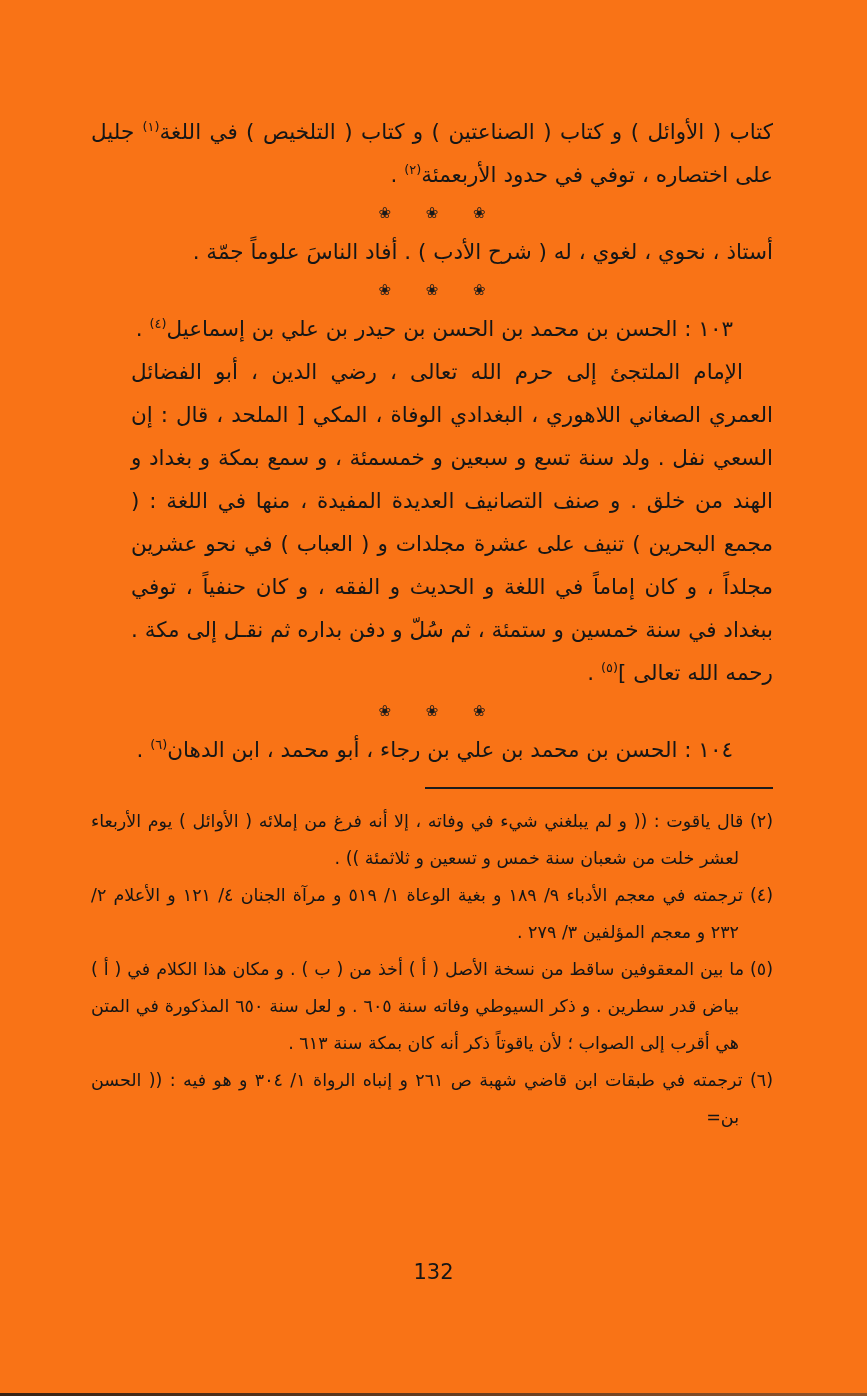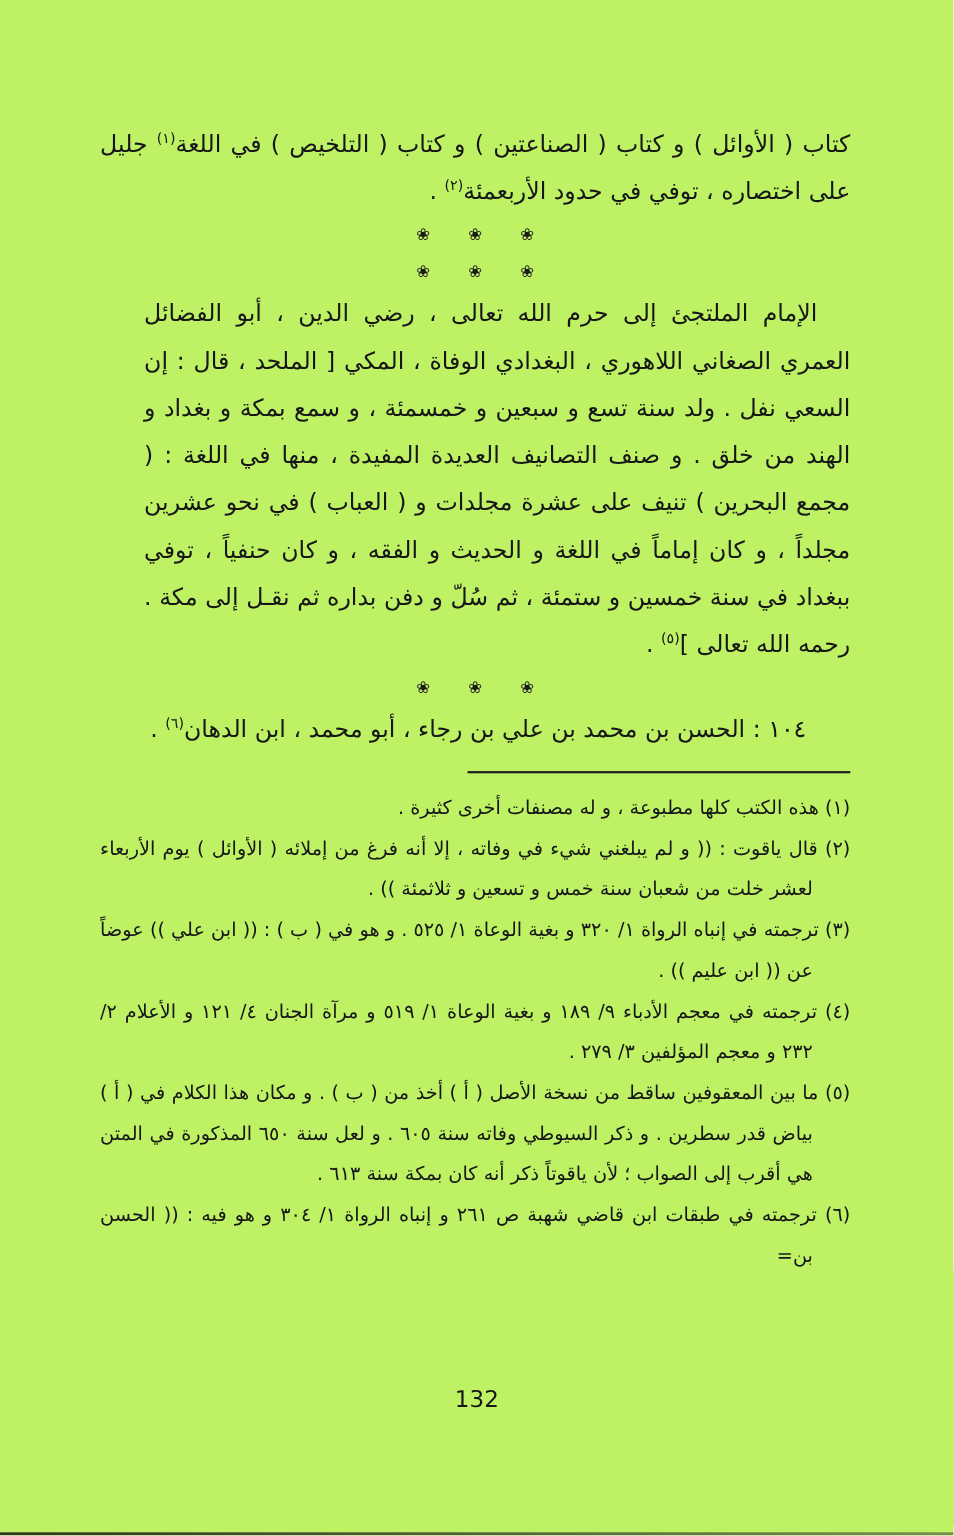--- a/index.html
+++ b/index.html
@@ -4,21 +4,21 @@
 <style>
   html, body {
     margin: 0;
     padding: 0;
     background: #ffffff;
   }
   .page {
     position: relative;
     width: 867px;
     height: 1396px;
-    background: #bef264;
+    background: #f97316;
     overflow: hidden;
     direction: rtl;
     font-family: "DejaVu Sans", sans-serif;
     color: #161616;
   }
   .page::after {
     content: "";
     position: absolute;
     bottom: 0;
     left: 0;
@@ -86,31 +86,31 @@
   }
 </style>
 </head>
 <body>
 
 <div class="page">
   <div class="text-col">
     <div>
         <div class="block flush">كتاب ( الأوائل ) و كتاب ( الصناعتين ) و كتاب ( التلخيص ) في اللغة<sup class="fn-mark">(١)</sup> جليل على اختصاره ، توفي في حدود الأربعمئة<sup class="fn-mark">(٢)</sup> .</div>
         <div class="block sep">❀ ❀ ❀</div>
+        <div class="block flush">أستاذ ، نحوي ، لغوي ، له ( شرح الأدب ) . أفاد الناسَ علوماً جمّة .</div>
         <div class="block sep">❀ ❀ ❀</div>
+        <div class="block entry">١٠٣ : الحسن بن محمد بن الحسن بن حيدر بن علي بن إسماعيل<sup class="fn-mark">(٤)</sup> .</div>
         <div class="block indent">الإمام الملتجئ إلى حرم الله تعالى ، رضي الدين ، أبو الفضائل العمري الصغاني اللاهوري ، البغدادي الوفاة ، المكي [ الملحد ، قال : إن السعي نفل . ولد سنة تسع و سبعين و خمسمئة ، و سمع بمكة و بغداد و الهند من خلق . و صنف التصانيف العديدة المفيدة ، منها في اللغة : ( مجمع البحرين ) تنيف على عشرة مجلدات و ( العباب ) في نحو عشرين مجلداً ، و كان إماماً في اللغة و الحديث و الفقه ، و كان حنفياً ، توفي ببغداد في سنة خمسين و ستمئة ، ثم سُلّ و دفن بداره ثم نقـل إلى مكة . رحمه الله تعالى ]<sup class="fn-mark">(٥)</sup> .</div>
         <div class="block sep">❀ ❀ ❀</div>
         <div class="block entry">١٠٤ : الحسن بن محمد بن علي بن رجاء ، أبو محمد ، ابن الدهان<sup class="fn-mark">(٦)</sup> .</div>
       </div>
     <div class="footnote-section">
       <div class="fn-rule"></div>
       <div>
-          <div class="footnote"><span class="fn-num">(١)</span> هذه الكتب كلها مطبوعة ، و له مصنفات أخرى كثيرة .</div>
           <div class="footnote"><span class="fn-num">(٢)</span> قال ياقوت : (( و لم يبلغني شيء في وفاته ، إلا أنه فرغ من إملائه ( الأوائل ) يوم الأربعاء لعشر خلت من شعبان سنة خمس و تسعين و ثلاثمئة )) .</div>
-          <div class="footnote"><span class="fn-num">(٣)</span> ترجمته في إنباه الرواة ١/ ٣٢٠ و بغية الوعاة ١/ ٥٢٥ . و هو في ( ب ) : (( ابن علي )) عوضاً عن (( ابن عليم )) .</div>
           <div class="footnote"><span class="fn-num">(٤)</span> ترجمته في معجم الأدباء ٩/ ١٨٩ و بغية الوعاة ١/ ٥١٩ و مرآة الجنان ٤/ ١٢١ و الأعلام ٢/ ٢٣٢ و معجم المؤلفين ٣/ ٢٧٩ .</div>
           <div class="footnote"><span class="fn-num">(٥)</span> ما بين المعقوفين ساقط من نسخة الأصل ( أ ) أخذ من ( ب ) . و مكان هذا الكلام في ( أ ) بياض قدر سطرين . و ذكر السيوطي وفاته سنة ٦٠٥ . و لعل سنة ٦٥٠ المذكورة في المتن هي أقرب إلى الصواب ؛ لأن ياقوتاً ذكر أنه كان بمكة سنة ٦١٣ .</div>
           <div class="footnote"><span class="fn-num">(٦)</span> ترجمته في طبقات ابن قاضي شهبة ص ٢٦١ و إنباه الرواة ١/ ٣٠٤ و هو فيه : (( الحسن بن=</div>
         </div>
     </div>
   </div>
   <div class="page-number">132</div>
 </div>
 
 </body></html>

